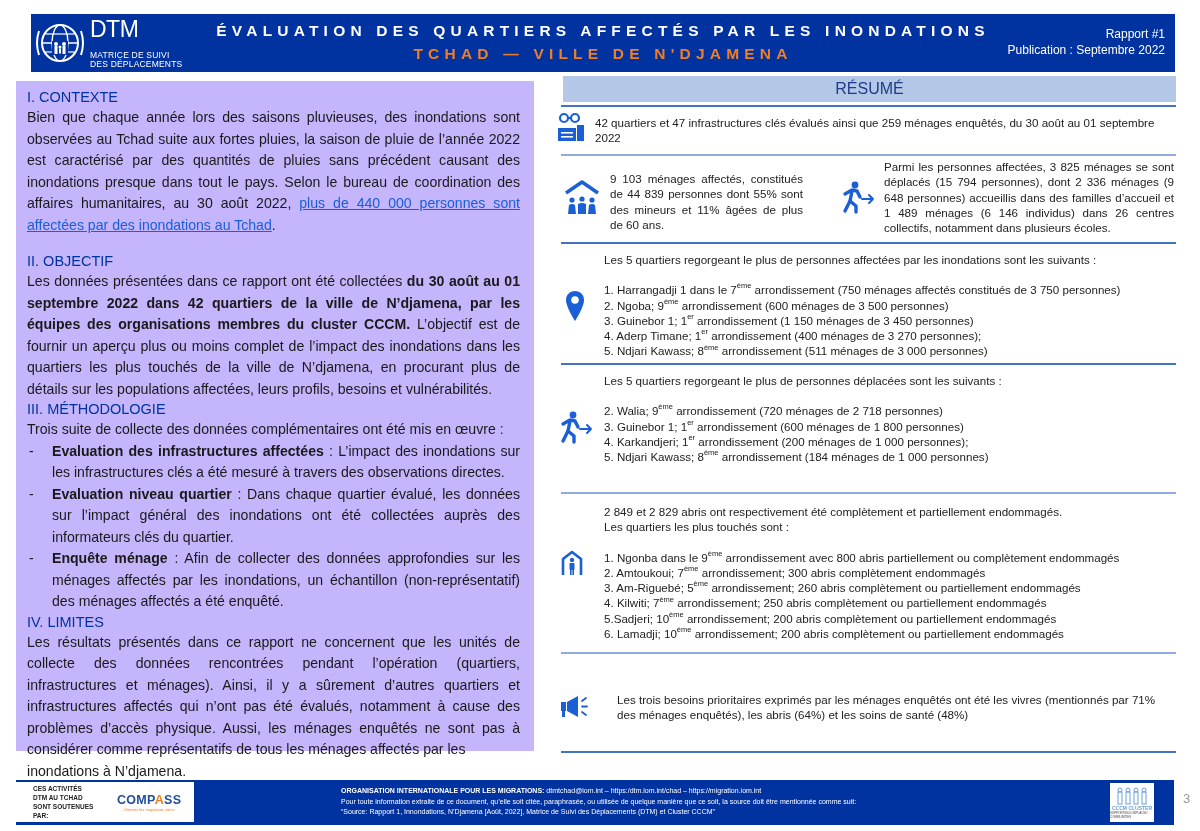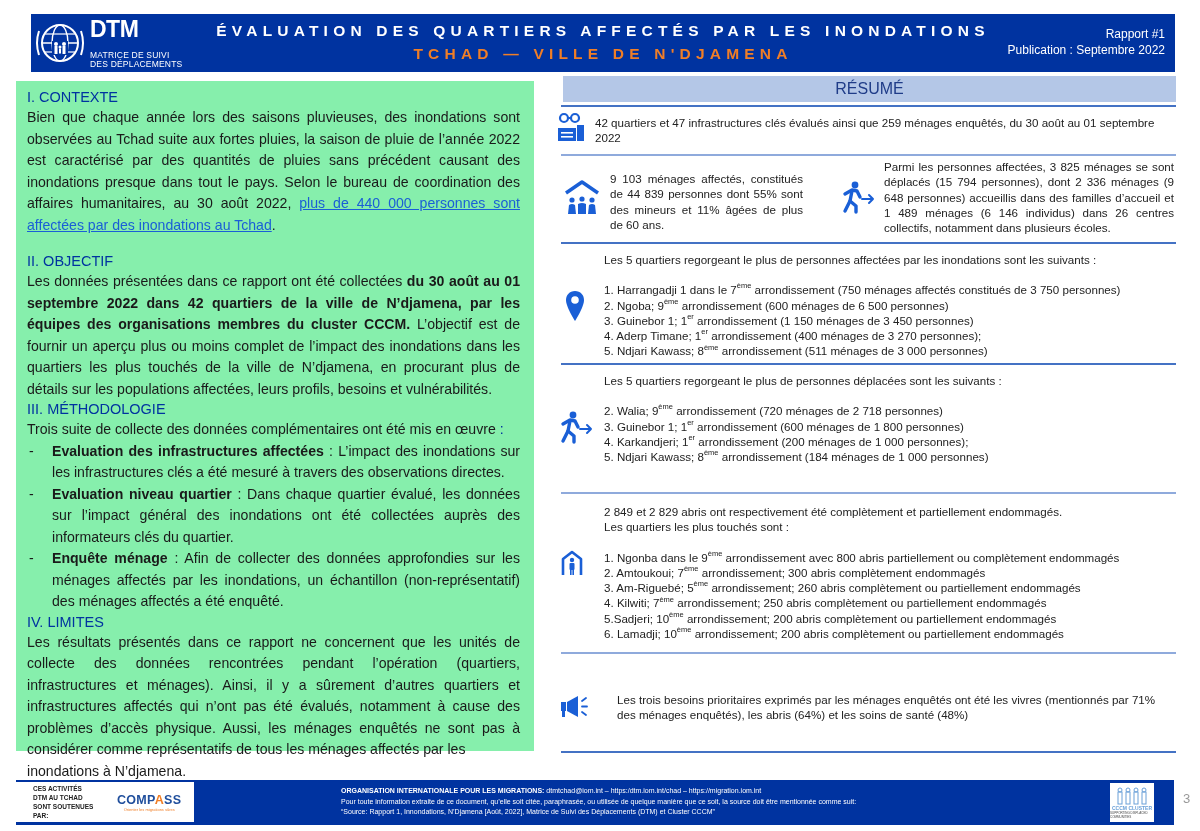--- a/index.html
+++ b/index.html
@@ -7,31 +7,31 @@
     body { font-family: "Liberation Sans", sans-serif; color: #1a1a1a; position: relative; }
 
     
     .header {
       position: absolute; left: 31px; top: 14px; width: 1144px; height: 58px;
       background: #0033a0; color: #fff;
     }
     .logo { position: absolute; left: 5px; top: 4px; height: 50px; display: flex; align-items: center; }
     .logo-globe { width: 48px; height: 48px; }
     .logo-text { margin-left: 6px; display: flex; flex-direction: column; line-height: 1; }
-    .logo-dtm { font-size: 23px; font-weight: 700; letter-spacing: -0.5px; }
+    .logo-dtm { font-size: 23px; font-weight: 400; letter-spacing: -0.5px; }
     .logo-sub { font-size: 8.5px; margin-top: 10px; letter-spacing: 0.2px; }
     .title-wrap { position: absolute; left: 180px; right: 180px; top: 8px; text-align: center; }
     .title1 { font-size: 15.5px; font-weight: bold; letter-spacing: 5.2px; color: #fff; }
     .title2 { font-size: 15.5px; font-weight: bold; letter-spacing: 5.2px; color: #f07e26; margin-top: 5px; }
     .report-info { position: absolute; right: 10px; top: 12px; text-align: right; font-size: 12px; line-height: 16px; font-family: "Liberation Sans Narrow", "Liberation Sans", sans-serif; }
 
     
     .left {
       position: absolute; left: 16px; top: 81px; width: 518px; height: 670px;
-      background: #86efac;
+      background: #c4b5fd;
       padding: 7px 14px 0 11px;
       font-size: 14.1px; line-height: 21.5px; text-align: justify;
     }
     .sec-title { color: #0033a0; font-size: 14.5px; line-height: 19px; margin-top: 0; }
     .p { color: #1a1a1a; }
     .link { color: #1a5fd6; text-decoration: underline; }
     .b { font-weight: bold; }
     .gap { height: 16px; }
     ul.dash { list-style: none; }
     ul.dash li { position: relative; padding-left: 25px; }
@@ -180,21 +180,21 @@
 
   <div class="block blk3">
     <svg class="icon" style="left:4px;top:46px" width="20" height="32" viewBox="0 0 20 32">
       <path d="M10 1 C4.5 1 1 5 1 10 C1 17 10 31 10 31 C10 31 19 17 19 10 C19 5 15.5 1 10 1 Z" fill="#1a5fd6"></path>
       <circle cx="10" cy="10" r="3.8" fill="#fff"></circle>
     </svg>
     <div>Les 5 quartiers regorgeant le plus de personnes affectées par les inondations sont les suivants :</div>
     <div class="list-gap"></div>
     <div class="ol">
       <div><span>1. Harrangadji 1 dans le 7</span><sup>ème</sup><span> arrondissement (750 ménages affectés constitués de 3 750 personnes)</span></div>
-      <div><span>2. Ngoba; 9</span><sup>ème</sup><span> arrondissement (600 ménages de 6 500 personnes)</span></div>
+      <div><span>2. Ngoba; 9</span><sup>ème</sup><span> arrondissement (600 ménages de 3 500 personnes)</span></div>
       <div><span>3. Guinebor 1; 1</span><sup>er</sup><span> arrondissement (1 150 ménages de 3 450 personnes)</span></div>
       <div><span>4. Aderp Timane; 1</span><sup>er</sup><span>  arrondissement (400 ménages de 3 270 personnes);</span></div>
       <div><span>5. Ndjari Kawass; 8</span><sup>ème</sup><span> arrondissement (511 ménages de 3 000 personnes)</span></div>
     </div>
   </div>
   <div class="rule"></div>
 
   <div class="block blk4">
     <svg class="icon" style="left:-2px;top:45px" width="34" height="34" viewBox="0 0 34 34">
       <circle cx="14" cy="5" r="3.4" fill="#1a5fd6"></circle>

